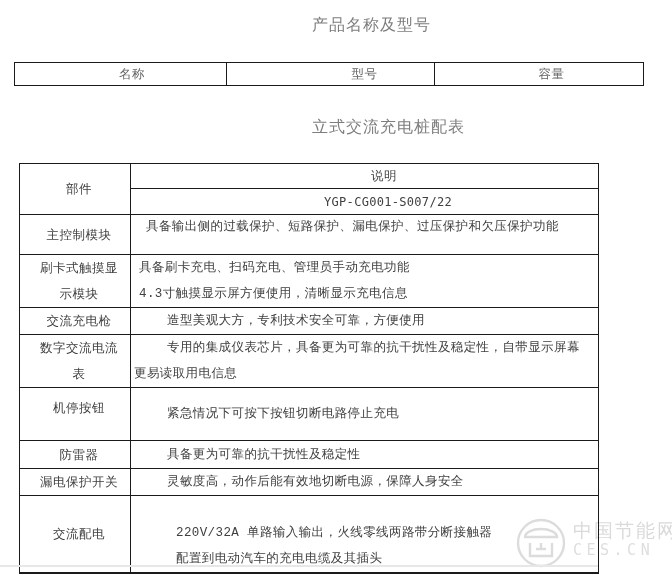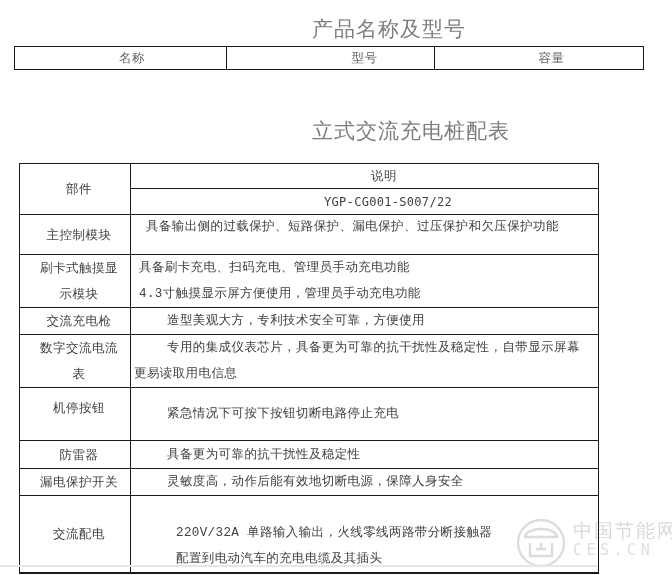--- a/index.html
+++ b/index.html
@@ -2,32 +2,32 @@
 <html><head>
 <meta charset="utf-8">
 <style>
   html,body { margin:0; padding:0; background:#ffffff; }
   .page {
     position:relative; width:672px; height:575px; overflow:hidden;
     background:#ffffff; font-family:"DejaVu Sans", sans-serif;
     color:#636363; -webkit-font-smoothing:antialiased;
   }
   .doc-title {
-    position:absolute; left:312px; font-size:21px; font-weight:normal;
+    position:absolute; left:312px; font-size:16px; font-weight:normal;
     color:#7d7d7d; letter-spacing:1px; margin:0; white-space:nowrap;
   }
   #title1 { top:15px; }
   #title2 { top:117px; }
 
   table { border-collapse:collapse; table-layout:fixed; position:absolute; }
   td, th { border:1px solid #1a1a1a; font-weight:normal; font-size:12.5px;
            letter-spacing:0.5px; overflow:hidden; }
 
   
-  #t1 { left:14px; top:46px; width:629px; }
+  #t1 { left:14px; top:62px; width:629px; }
   #t1 tr { height:23px; }
   #t1 tr.t1-data { height:27px; }
   #t1 td { text-align:center; vertical-align:middle; color:#636363; }
   #t1 tr.t1-data td { border-bottom-width:2px; }
   #t1 .pad-c1h { padding-left:24px; }
   #t1 .pad-c1d { padding-left:70px; }
   #t1 .pad-c2  { padding-left:69px;margin-left:36px; }
   #t1 .pad-c3h { padding-left:26px; }
   #t1 .pad-c3d { padding-left:34px; }
 
@@ -135,21 +135,21 @@
         <td class="lbl">主控制模块</td>
         <td class="desc desc-top">
           <div class="para">具备输出侧的过载保护、短路保护、漏电保护、过压保护和欠压保护功能</div>
         </td>
       </tr>
 
       <tr class="r1">
         <td class="lbl">刷卡式触摸显示模块</td>
         <td class="desc">
           <div class="para">具备刷卡充电、扫码充电、管理员手动充电功能</div>
-          <div class="para">4.3寸触摸显示屏方便使用，管理员手动充电功能</div>
+          <div class="para">4.3寸触摸显示屏方便使用，清晰显示充电信息</div>
         </td>
       </tr>
 
       <tr class="r2">
         <td class="lbl">交流充电枪</td>
         <td class="desc">
           <div class="para">造型美观大方，专利技术安全可靠，方便使用</div>
         </td>
       </tr>
 

